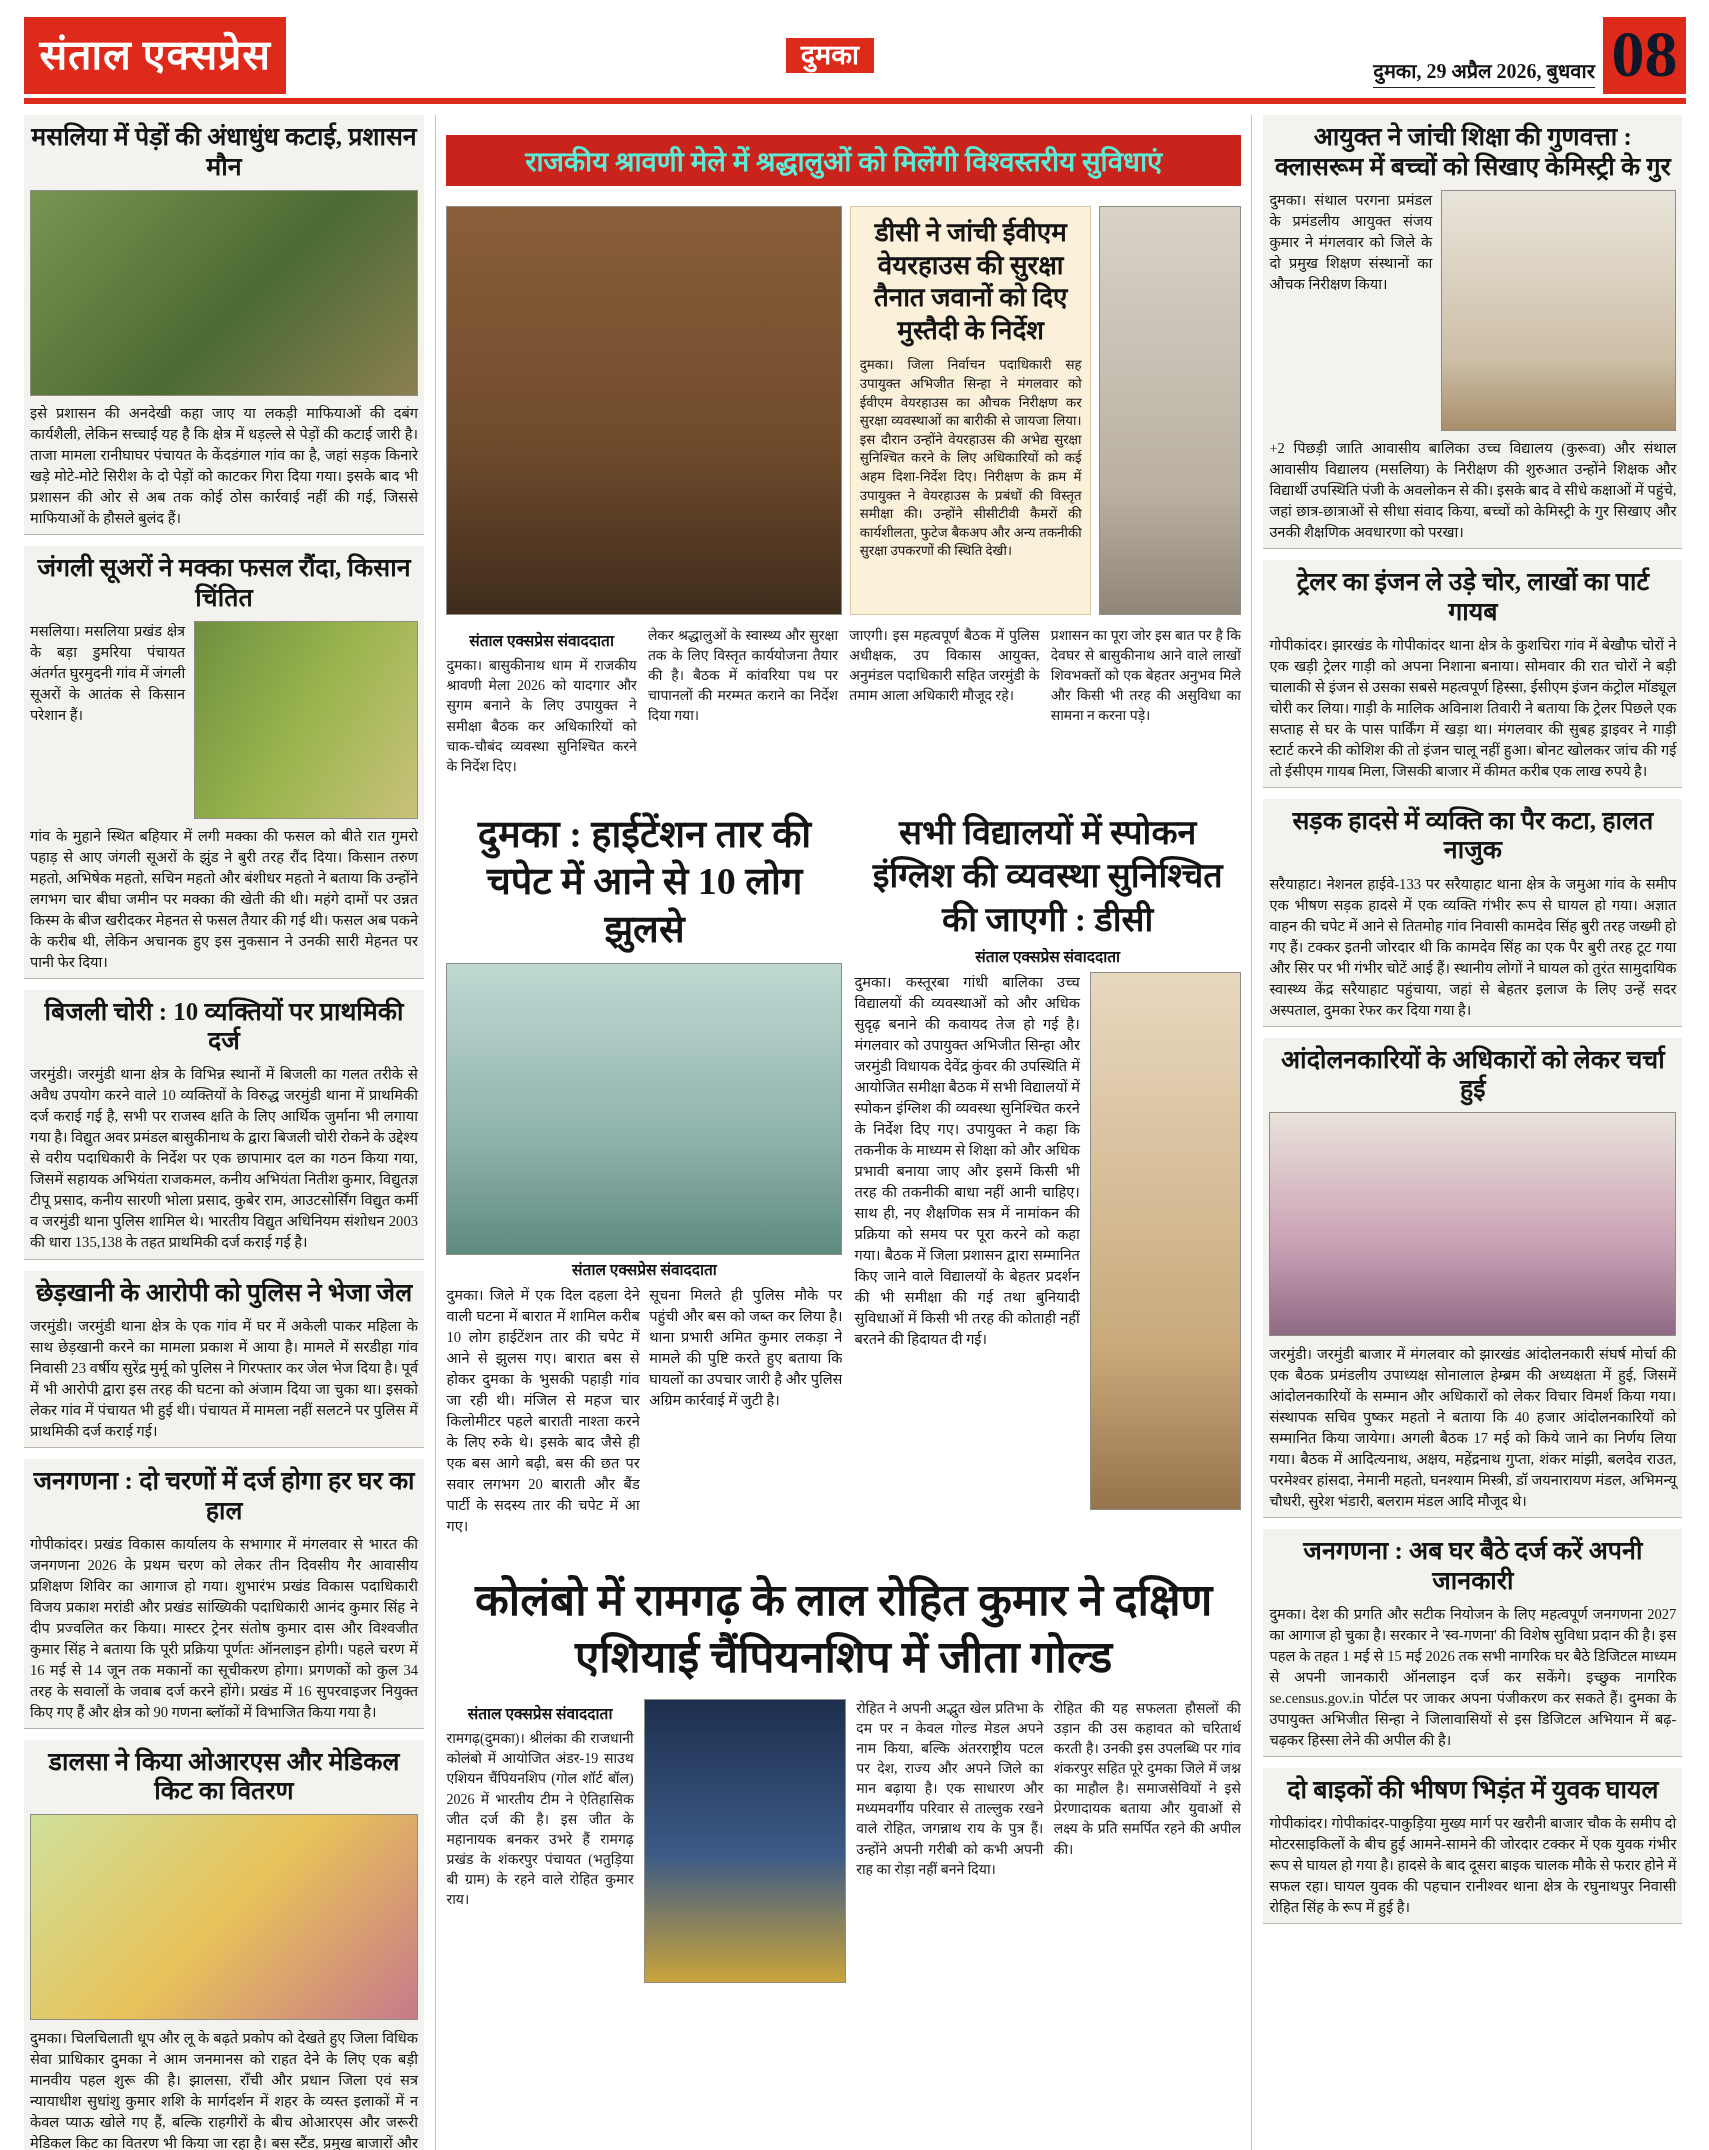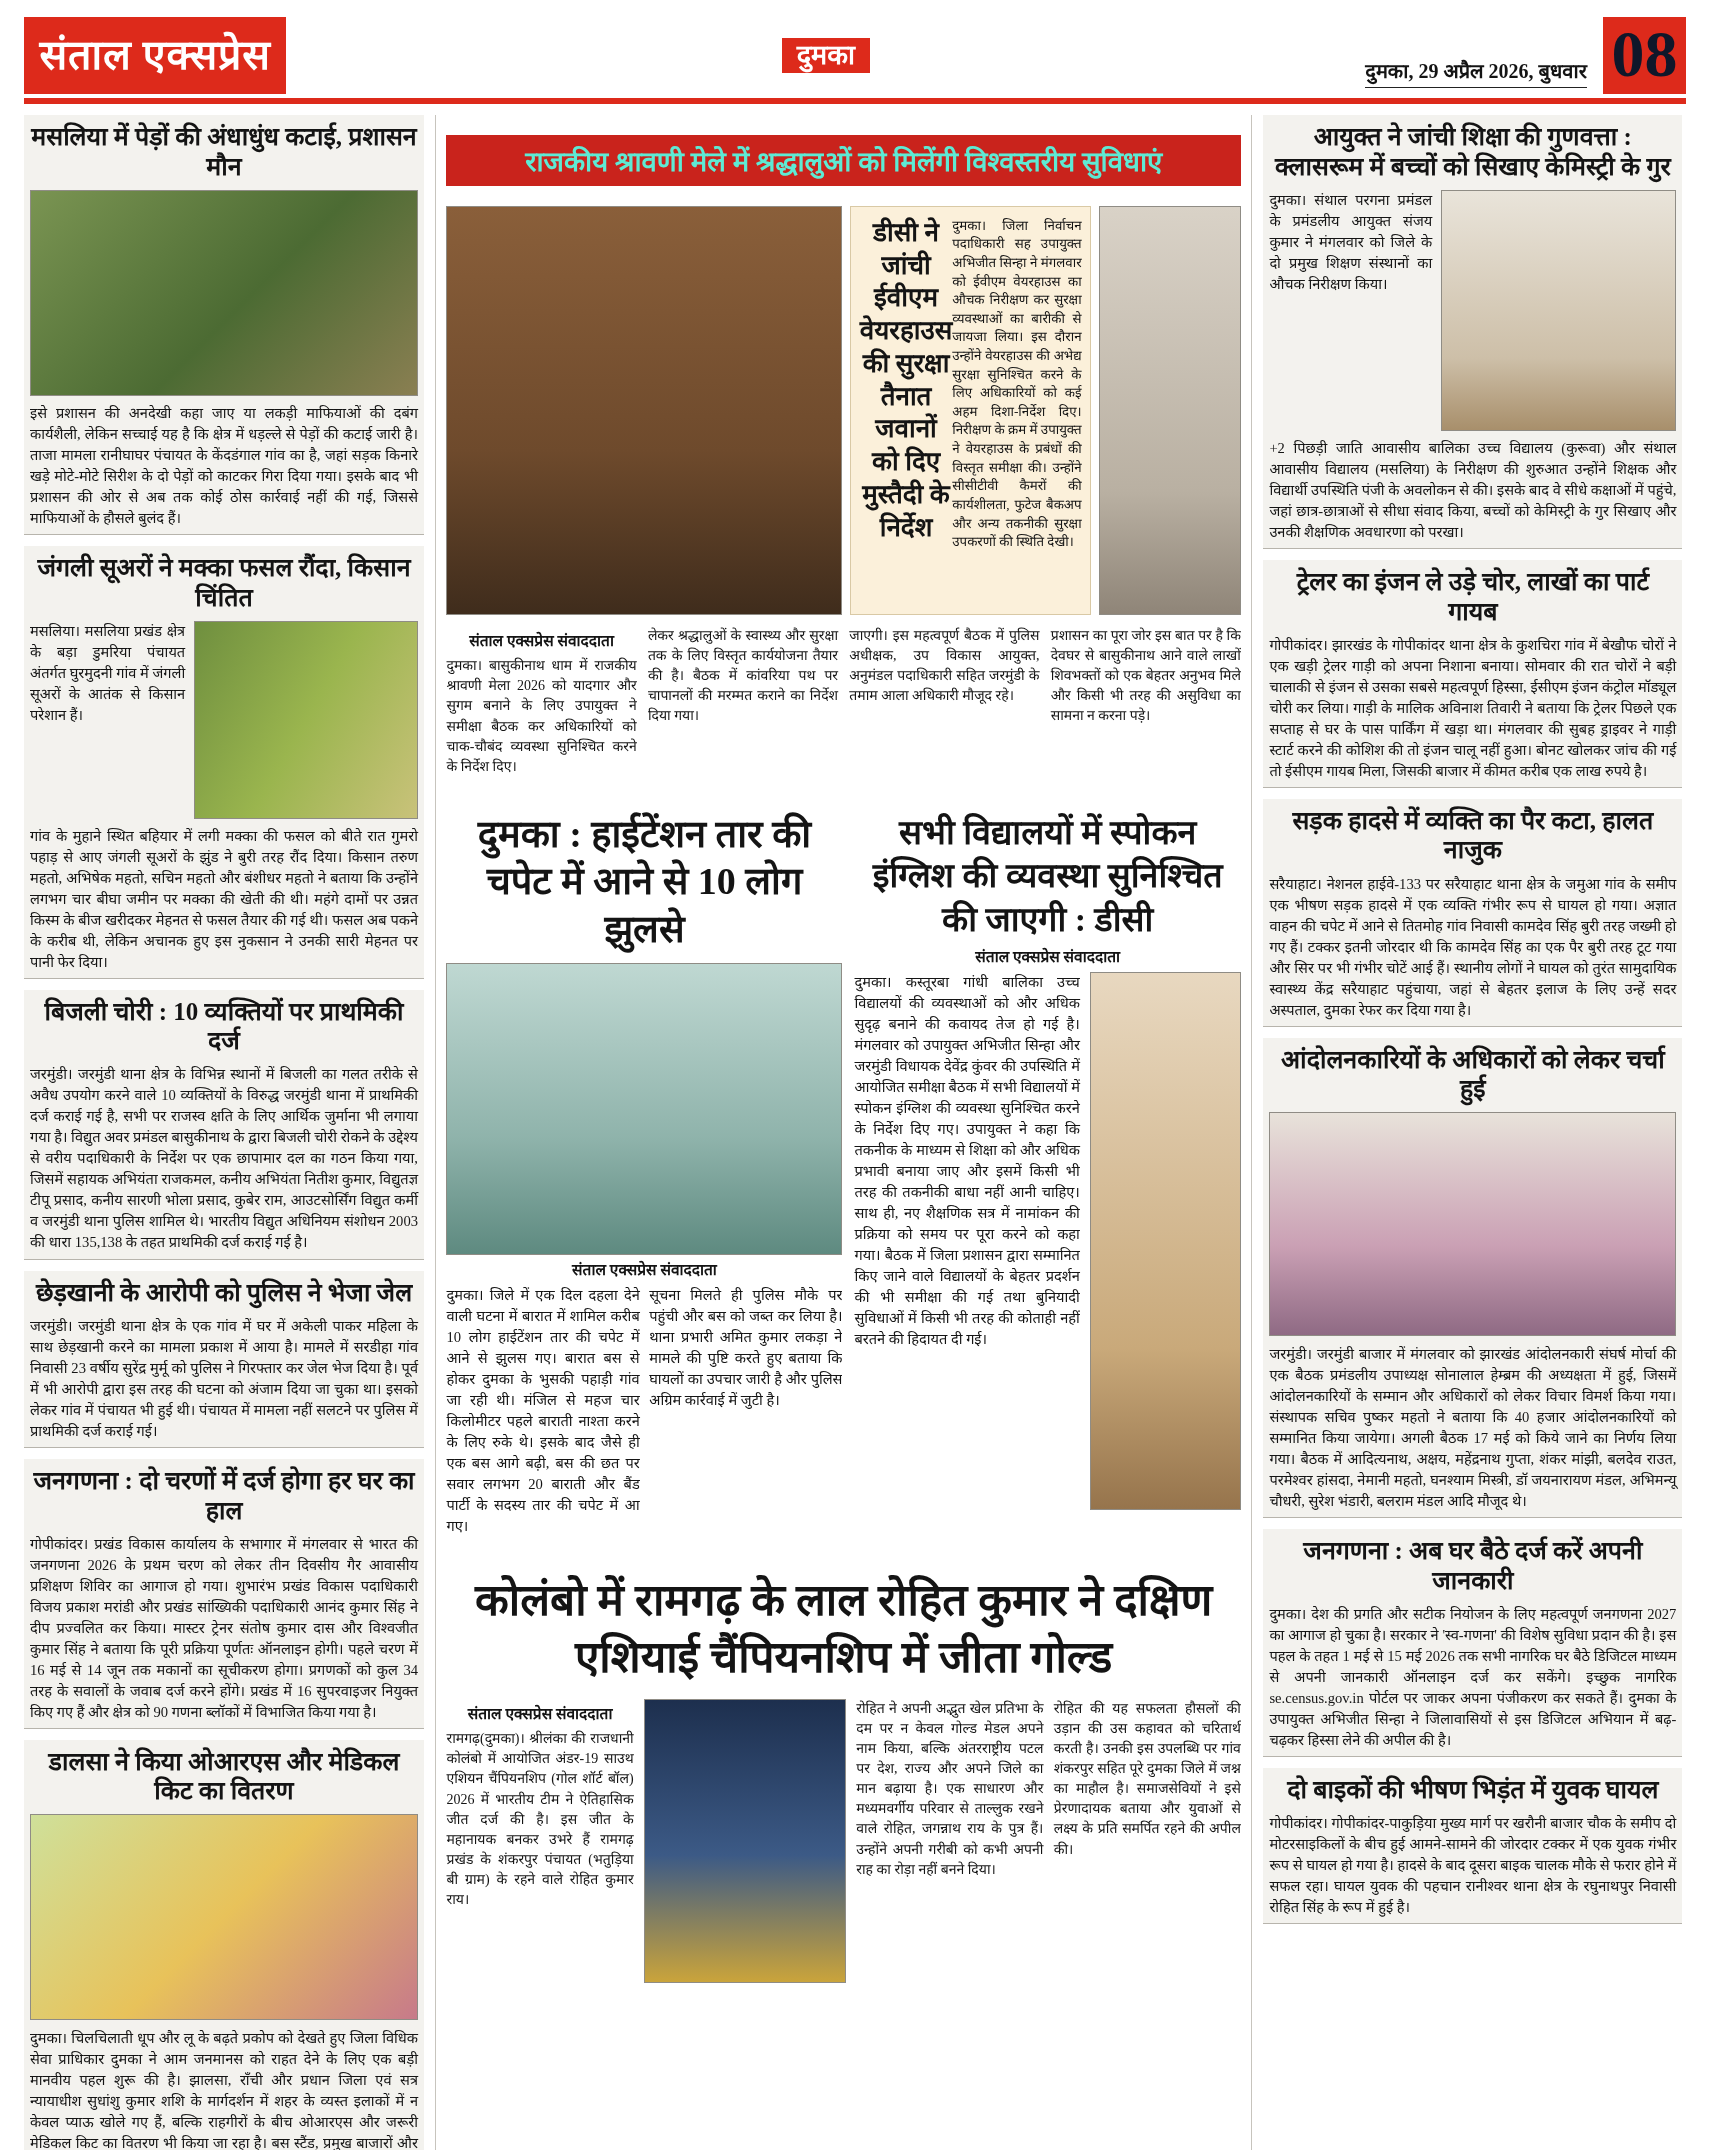--- a/index.html
+++ b/index.html
@@ -10,21 +10,21 @@
     --wash:#f3f2ee;
   }
   *{box-sizing:border-box;margin:0;padding:0}
   body{background:#888;font-family:"Liberation Serif","DejaVu Serif",serif;color:var(--ink)}
   .page{width:1710px;height:2694px;background:var(--paper);margin:0 auto;padding:17px 24px 7.7px;overflow:hidden;position:relative}
 
   
   .masthead{display:flex;align-items:stretch;justify-content:space-between;height:77px}
   .logo-box{background:var(--red);color:#fff;font-weight:bold;font-size:41px;line-height:1;display:flex;align-items:center;padding:0 15.5px;letter-spacing:0.9px}
   .edition-chip{align-self:center;background:var(--red);color:#fff;font-size:27px;font-weight:bold;padding:4.3px 14.6px;line-height:1}
-  .mast-right{display:flex;align-items:flex-end;gap:16px}
+  .mast-right{display:flex;align-items:flex-end;gap:8px}
   .date-text{font-size:20px;font-weight:bold;border-bottom:1.7px solid #222;padding-bottom:3.4px;margin-bottom:6px;white-space:nowrap}
   .pageno{background:var(--red);color:#0f172a;font-size:66px;font-weight:bold;line-height:1;padding:4.3px 8.6px 6.9px;align-self:stretch;display:flex;align-items:center}
   .mast-rule{border-top:6px solid var(--red);margin-top:4.3px}
 
   
   .content{display:grid;grid-template-columns:400px 817px 419px;column-gap:11.2px;margin-top:11.2px;height:2478px;overflow:hidden}
   .sidecol{display:flex;flex-direction:column;gap:11.2px;overflow:hidden}
   .col-center{border-left:0.9px solid #c7c4bd;border-right:0.9px solid #c7c4bd;padding:0 10.3px;overflow:hidden}
 
   .article{background:var(--wash);padding:5.2px 6px;border-bottom:0.4px solid #b7b4ac}
@@ -35,21 +35,21 @@
   .media-row .lede{flex:0 0 40%;font-size:14.6px;line-height:1.44;text-align:justify}
   .media-row .photo{flex:1}
   .photo{border:0.4px solid #8f8c85;min-height:52px}
   .cont{margin-top:2.6px}
 
   
   .lead-head{font-size:50px;line-height:1.28;font-weight:bold;text-align:center;margin-top:2.6px}
   .lead-band{background:var(--band);color:#5eead4;font-size:27.5px;font-weight:bold;text-align:center;padding:6.9px 5.2px;margin:20px 0}
   .lead-media{display:flex;gap:7.7px;height:409px}
   .lead-photo{flex:0 0 396px;height:100%}
-  .evm-box{flex:0 0 241px;background:#fbf0da;border:0.9px solid #d9c9a5;padding:9.5px 8.6px;display:flex;flex-direction:row;overflow:hidden}
+  .evm-box{flex:0 0 241px;background:#fbf0da;border:0.9px solid #d9c9a5;padding:9.5px 8.6px;display:flex;flex-direction:column;overflow:hidden}
   .evm-head{font-size:26px;font-weight:bold;line-height:1.26;text-align:center;margin-bottom:8.6px}
   .evm-body{font-size:13.3px;line-height:1.4;text-align:justify;overflow:hidden}
   .lead-photo2{flex:1;height:100%}
   .lead-cols{display:grid;grid-template-columns:repeat(4,1fr);gap:11.2px;margin-top:10.3px;height:185px;overflow:hidden}
   .lead-cols .body-txt{font-size:14px}
 
   
   .sec2{display:grid;grid-template-columns:396px 1fr;gap:12px;}
   .ht-head{font-size:38px;line-height:1.25;font-weight:bold;text-align:center}
   .ht-photo{height:292px;margin-top:9.5px}

